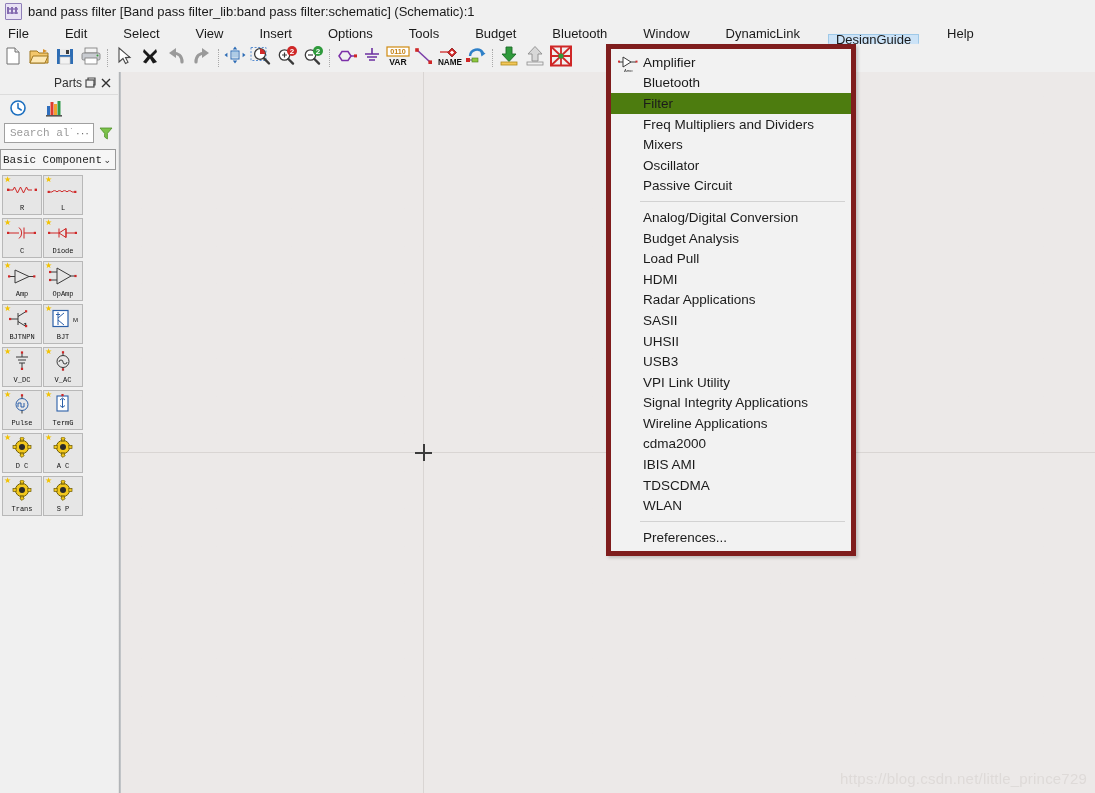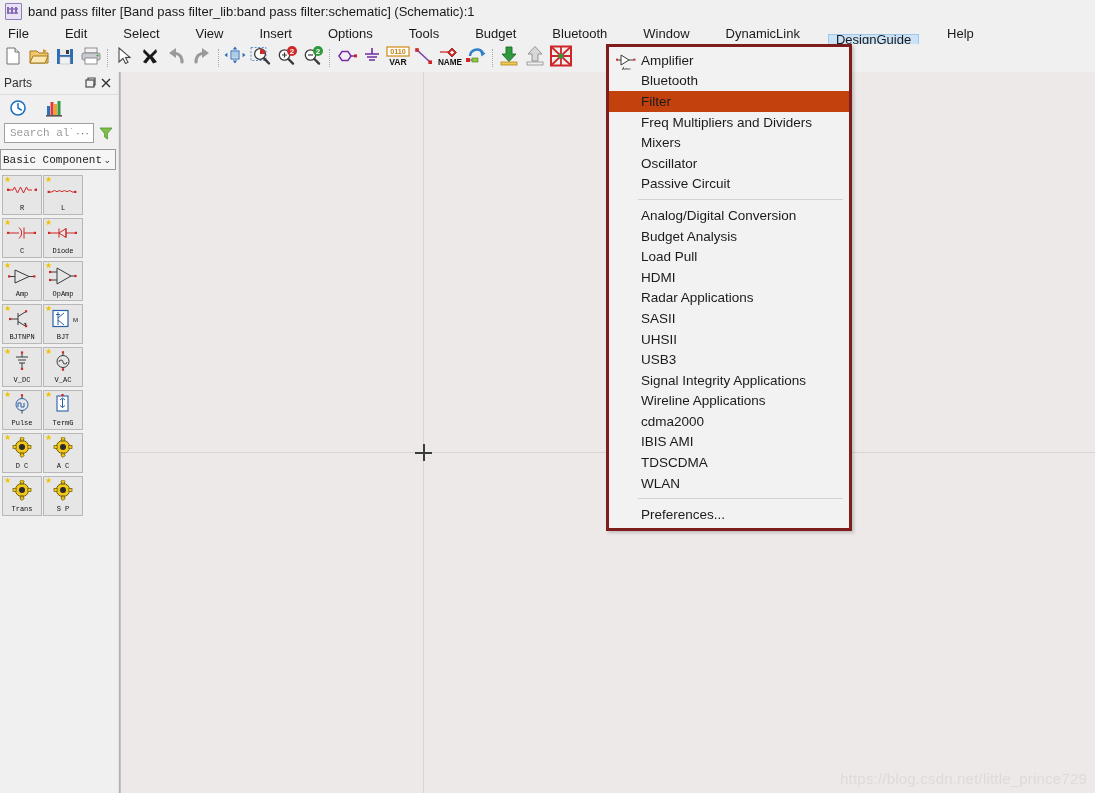--- a/index.html
+++ b/index.html
@@ -64,20 +64,21 @@
   .tb-ico{position:absolute;left:50%;top:50%;transform:translate(-50%,-50%);}
 
   
   .parts-panel{
     position:absolute;left:0;top:72px;width:118px;height:721px;
     background:#f0f0f0;
   }
   .parts-head{
     height:22px;display:flex;align-items:center;padding:0 4px;
     border-bottom:1px solid #dcdcdc;
+    text-align:right;
   }
   .parts-title{font-size:12px;color:#303030;flex:1;}
   .parts-head .hbtn{width:16px;height:16px;position:relative;cursor:default;}
   .parts-tools{height:26px;display:flex;align-items:center;padding-left:8px;gap:16px;}
   .ptool{width:20px;height:20px;position:relative;cursor:default;}
   .parts-search{
     height:24px;display:flex;align-items:center;padding:0 4px;gap:4px;
   }
   .search-box{
     flex:1;height:18px;border:1px solid #a0a0a0;background:#fff;
@@ -147,33 +148,33 @@
   .origin:before{content:"";position:absolute;left:0;top:8px;width:17px;height:2px;background:#3b3b3b;}
   .origin:after{content:"";position:absolute;left:8px;top:0;width:2px;height:17px;background:#3b3b3b;}
   .watermark{
     position:absolute;right:8px;bottom:6px;font-size:15px;color:#dedad8;
     white-space:nowrap;letter-spacing:.2px;
   }
 
   
   .dropdown{
     position:absolute;left:606px;top:44px;width:240px;
-    background:#f2f2f2;border:3px solid #7f1d1d;
+    background:#f2f2f2;border:5px solid #7f1d1d;
     box-shadow:2px 2px 3px rgba(0,0,0,.18);
     padding:3px 0 3px 0;z-index:40;
   }
   .dd-gutter{
     position:absolute;left:1px;top:1px;width:28px;bottom:1px;background:#f2f2f2;
   }
   .dd-amp-ico{position:absolute;left:6px;top:5px;width:22px;height:18px;}
   .dd-item{
     position:relative;height:20.6px;display:flex;align-items:center;
     padding-left:32px;font-size:13.5px;color:#1b1b1b;white-space:nowrap;cursor:default;
   }
-  .dd-item.sel{background:#c2410c;text-align:center;}
+  .dd-item.sel{background:#4d7c0f;text-align:center;}
   .dd-sep{height:1px;background:#d2d2d2;margin:5px 6px 5px 8px;}
 </style>
 </head>
 <body>
 
 <div id="app">
 
   <div class="titlebar">
     <div class="appicon"></div>
     <div class="ttext">band pass filter [Band pass filter_lib:band pass filter:schematic] (Schematic):1</div>
@@ -627,20 +628,21 @@
       <div class="dd-item">Passive Circuit</div>
       <div class="dd-sep"></div>
       <div class="dd-item">Analog/Digital Conversion</div>
       <div class="dd-item">Budget Analysis</div>
       <div class="dd-item">Load Pull</div>
       <div class="dd-item">HDMI</div>
       <div class="dd-item">Radar Applications</div>
       <div class="dd-item">SASII</div>
       <div class="dd-item">UHSII</div>
       <div class="dd-item">USB3</div>
+      <div class="dd-item">VPI Link Utility</div>
       <div class="dd-item">Signal Integrity Applications</div>
       <div class="dd-item">Wireline Applications</div>
       <div class="dd-item">cdma2000</div>
       <div class="dd-item">IBIS AMI</div>
       <div class="dd-item">TDSCDMA</div>
       <div class="dd-item">WLAN</div>
       <div class="dd-sep"></div>
       <div class="dd-item">Preferences...</div>
     </div>
 

